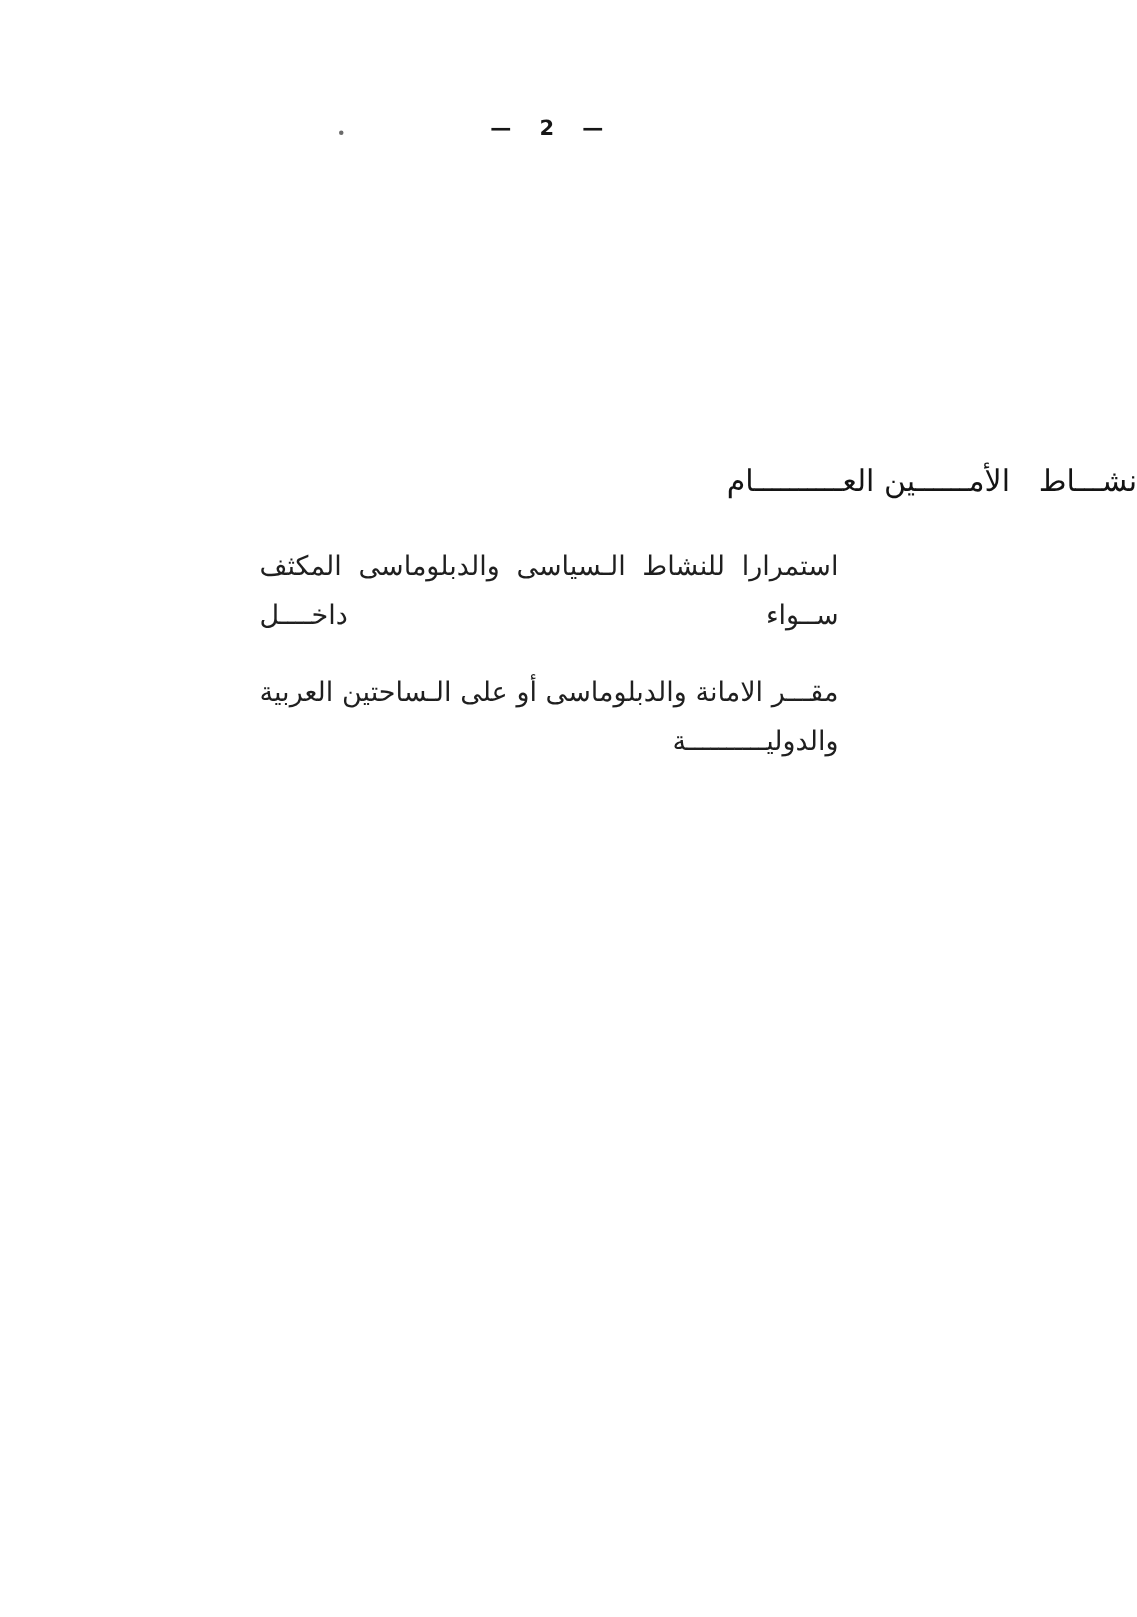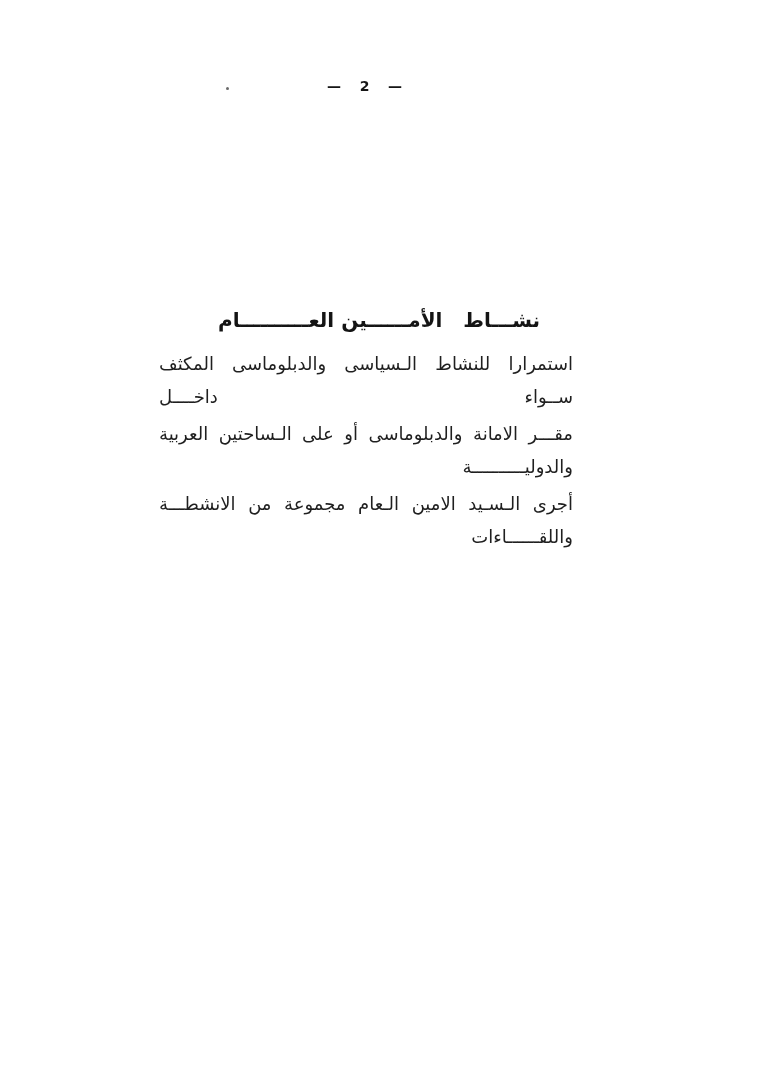--- a/index.html
+++ b/index.html
@@ -37,54 +37,52 @@
     height: 3px;
     border-radius: 50%;
     background: #6a6a6a;
   }
   .heading {
     position: absolute;
     top: 308px;
     left: 0;
     right: 0;
     margin: 0;
-    text-align: center;
     direction: rtl;
     font-size: 20px;
-    font-weight: bold;
+    font-weight: normal;
     white-space: pre;
     color: #141414;
   }
   .body-text {
     position: absolute;
     top: 344px;
     right: 182px;
     width: 420px;
     direction: rtl;
     font-size: 18px;
     color: #1f1f1f;
   }
   .body-line {
-    margin: 3px;
+    margin: 17px;
     line-height: 33.4px;
     text-align: justify;
     text-align-last: justify;
     white-space: normal;
   }
 </style>
 </head>
 <body>
 
 <div class="page">
 
   <span class="scan-speck"></span>
 
   <div class="page-number">—  2  —</div>
 
   <h1 class="heading">نشـــاط   الأمــــــين العــــــــــام</h1>
 
   <div class="body-text">
     <p class="body-line">استمرارا للنشاط الـسياسى والدبلوماسى المكثف ســواء داخــــل</p>
     <p class="body-line">مقـــر الامانة والدبلوماسى أو على الـساحتين العربية والدوليــــــــــة</p>
-    <p class="body-line">أجرى الـسـيد الامين الـعام مجموعة من الانشطـــة واللقــــــاءات</p>
   </div>
 
 </div>
 
 </body></html>

